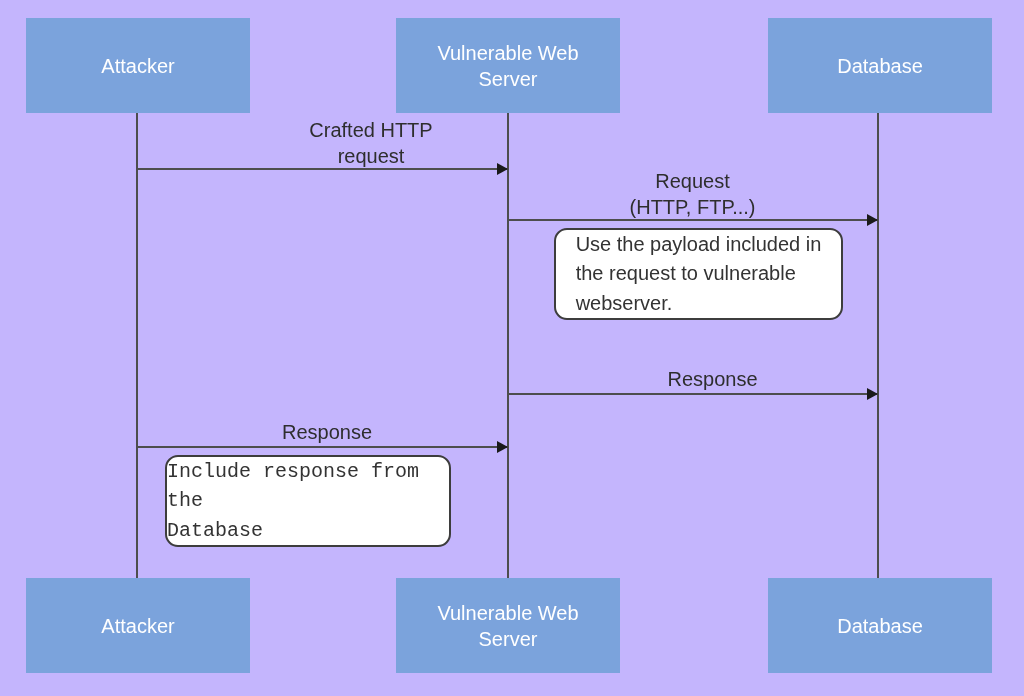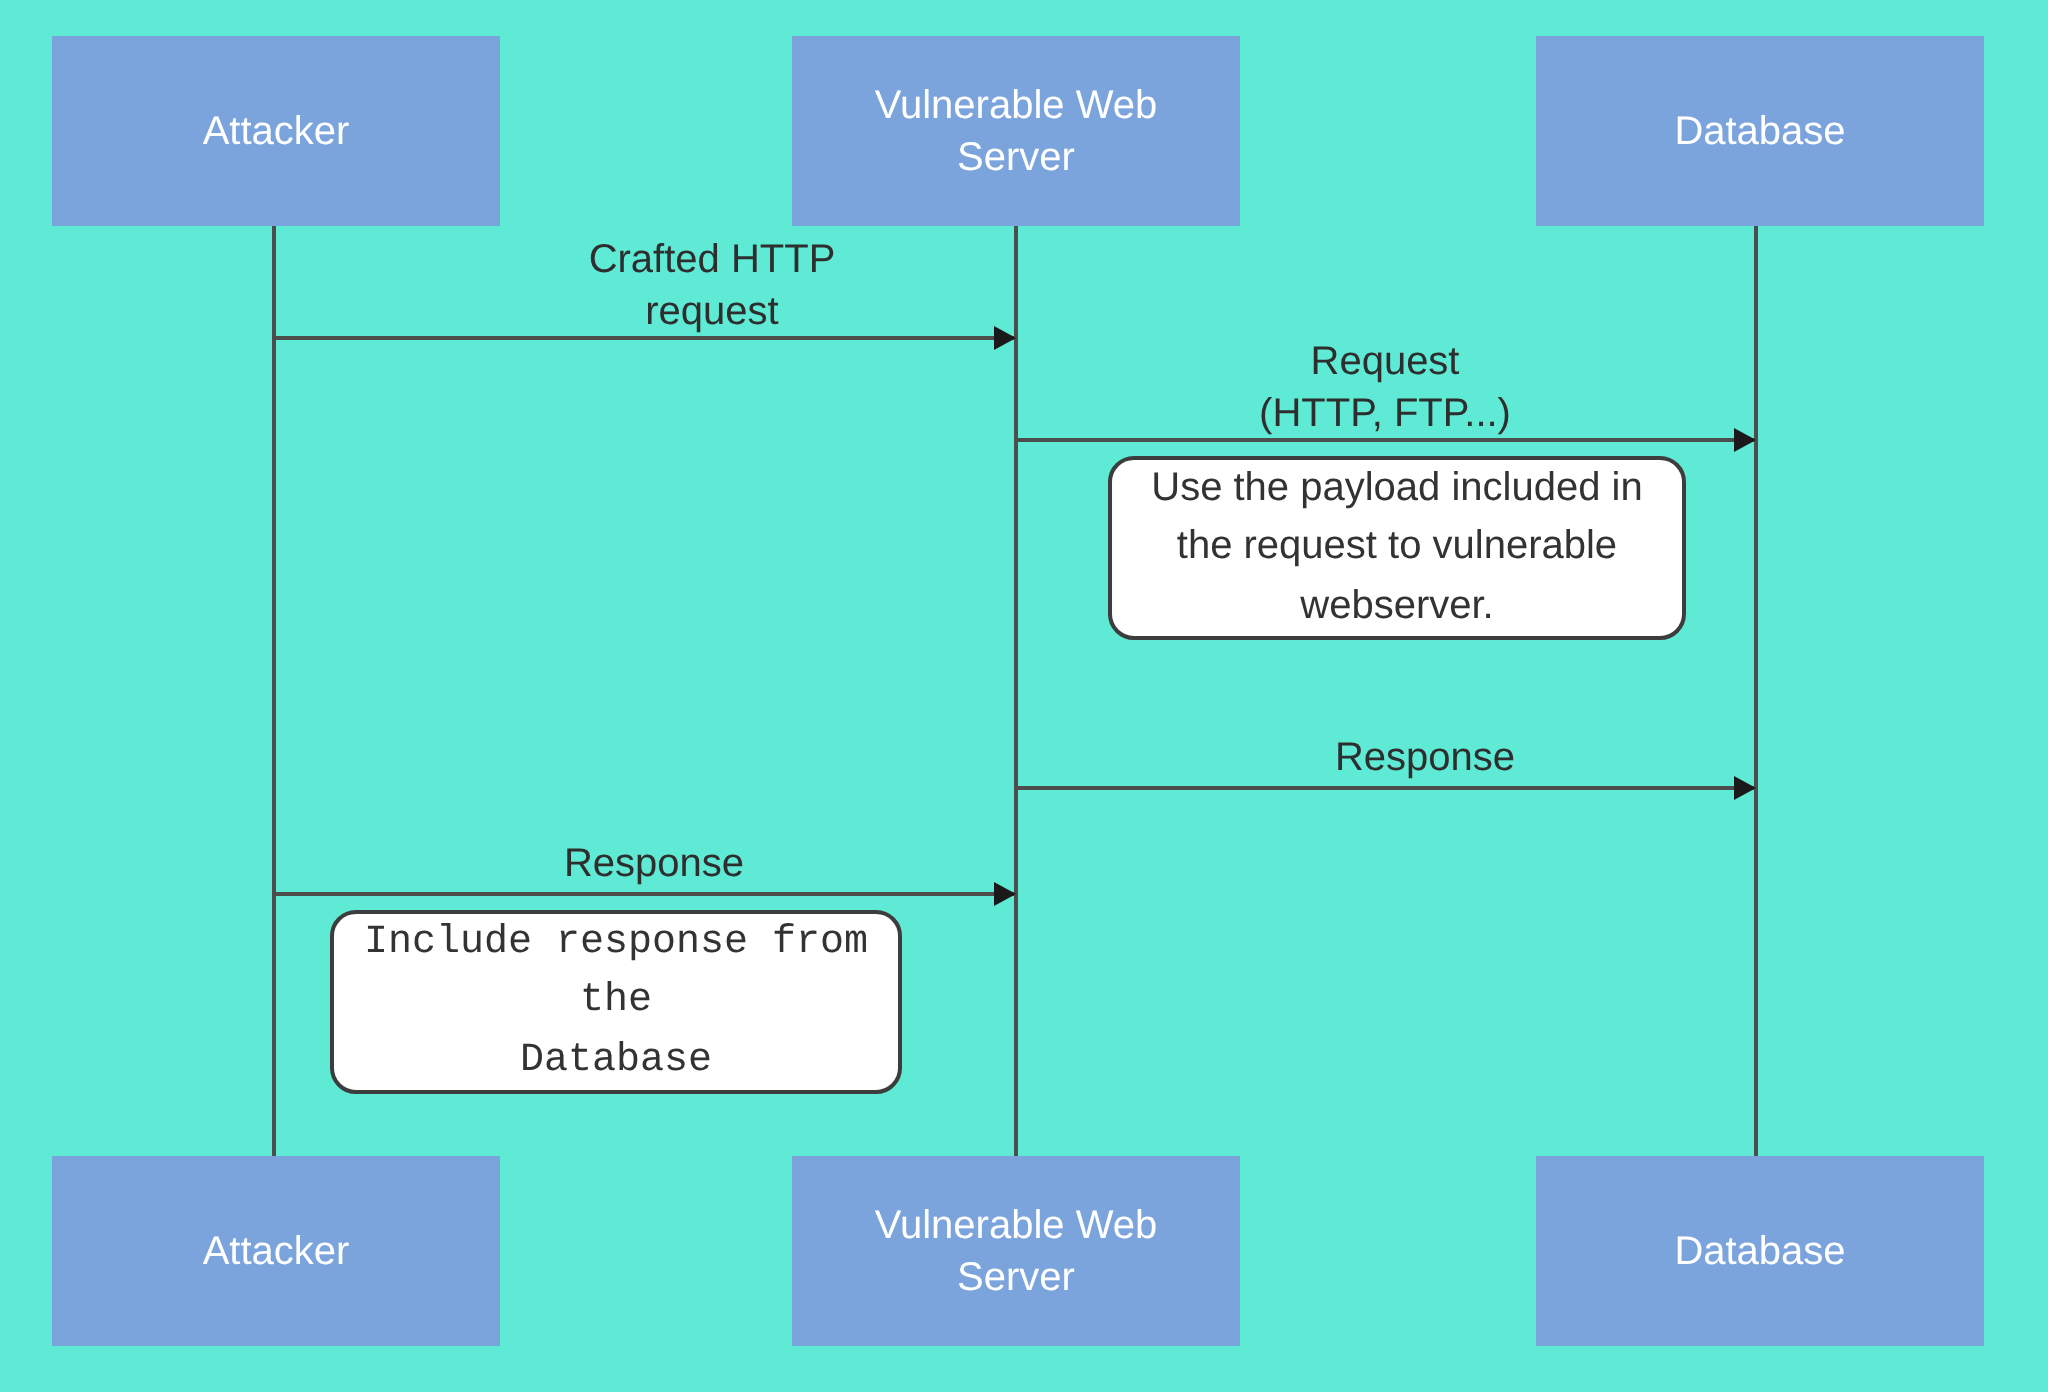--- a/index.html
+++ b/index.html
@@ -4,21 +4,21 @@
 <style>
   html, body {
     margin: 0;
     padding: 0;
     background: #ffffff;
   }
   #canvas {
     position: relative;
     width: 1024px;
     height: 696px;
-    background: #5eead4;
+    background: #c4b5fd;
     font-family: "Liberation Sans", "DejaVu Sans", sans-serif;
     overflow: hidden;
   }
   
   .actor-box {
     position: absolute;
     width: 224px;
     height: 95px;
     background: #7BA3DC;
     color: #ffffff;
@@ -66,21 +66,21 @@
     position: absolute;
     text-align: center;
     color: #2e2e2e;
     font-size: 20px;
     line-height: 1.28;
     white-space: pre-line;
   }
 
   .msg1-line { left: 137px; top: 168px; width: 370px; }
   .msg1-head { left: 497px; top: 163px; }
-  .msg1-label { left: 137px; top: 118px; width: 418px; padding-left: 10px; }
+  .msg1-label { left: 152px; top: 118px; width: 418px; padding-left: 10px; }
 
   .msg2-line { left: 508px; top: 219px; width: 369px; }
   .msg2-head { left: 867px; top: 214px; }
   .msg2-label { left: 508px; top: 169px; width: 369px; }
 
   .msg3-line { left: 508px; top: 393px; width: 369px; }
   .msg3-head { left: 867px; top: 388px; }
   .msg3-label { left: 528px; top: 367px; width: 369px; }
 
   .msg4-line { left: 137px; top: 446px; width: 370px; }
@@ -92,21 +92,20 @@
     position: absolute;
     background: #ffffff;
     border: 2px solid #3d3d3d;
     border-radius: 13px;
     color: #333333;
     font-size: 20px;
     line-height: 1.48;
     display: flex;
     align-items: center;
     justify-content: center;
-    text-align: center;
     white-space: pre-line;
     box-sizing: border-box;
   }
   .note-payload {
     left: 554px;
     top: 228px;
     width: 289px;
     height: 92px;
   }
   .note-response {

